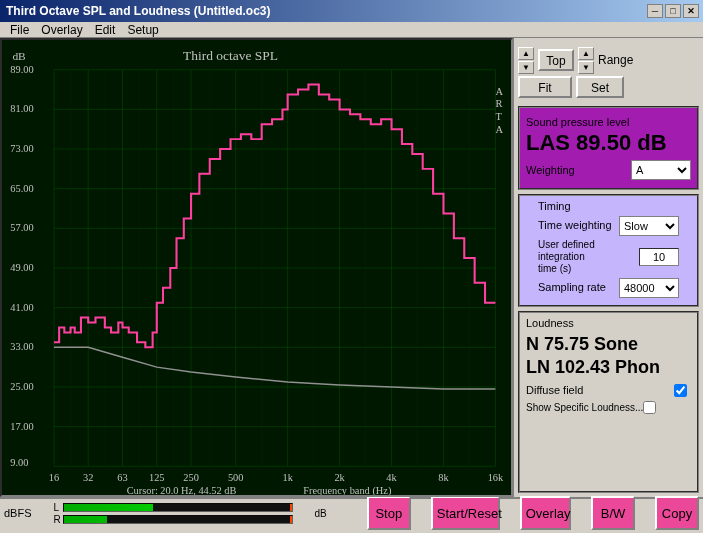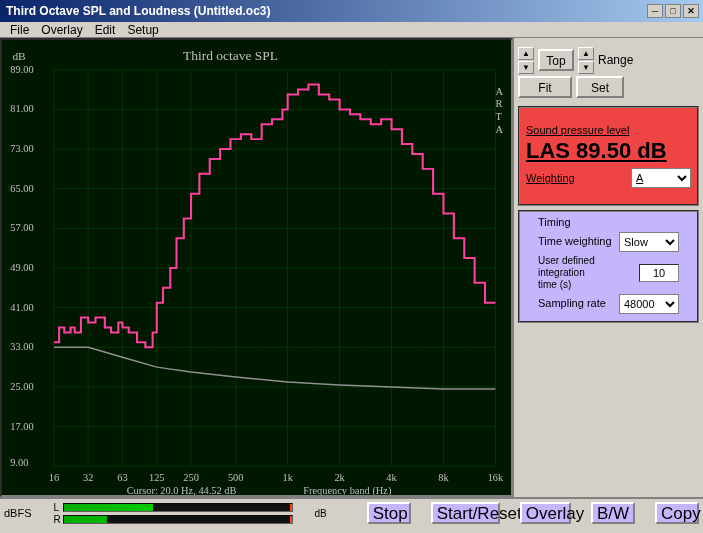--- a/index.html
+++ b/index.html
@@ -119,24 +119,23 @@
       cursor: pointer;
       font-size: 12px;
       padding: 3px 4px;
     }
     .label-text {
       font-size: 12px;
     }
 
     
     .spl-box {
-      background: #ef4444;
+      background: #a21caf;
       border: 2px groove #808080;
-      padding: 16px 6px;
-      text-decoration: underline;
+      padding: 8px 6px;
     }
     .spl-label {
       font-size: 11px;
       margin-bottom: 2px;
     }
     .spl-value {
       font-size: 22px;
       font-weight: bold;
       color: #000;
     }
@@ -227,29 +226,29 @@
     .level-meter {
       height: 20px;
       width: 270px;
       background: #222;
       border: 1px inset #808080;
       position: relative;
       overflow: hidden;
     }
     .bottom-btn {
       min-width: 44px;
-      height: 22px;
-      background: #c4b5fd;
+      height: 34px;
+      background: #ec4899;
       border: 2px solid;
       border-top-color: #ffffff;
       border-left-color: #ffffff;
       border-right-color: #808080;
       border-bottom-color: #808080;
       cursor: pointer;
-      font-size: 17px;
+      font-size: 13px;
       padding: 0 4px;
     }
 
     
     .chart-svg {
       position: absolute;
       top: 0; left: 0;
       width: 100%;
       height: 100%;
     }
@@ -533,20 +532,33 @@
       <div class="timing-row">
         <span class="timing-row-label">Sampling rate</span>
         <select class="dropdown">
           <option selected="">48000</option>
           <option>44100</option>
           <option>96000</option>
         </select>
       </div>
     </div>
 
+    <div class="loudness-box">
+      <div class="box-label">Loudness</div>
+      <div class="loudness-value">N 75.75 Sone</div>
+      <div class="loudness-value">LN 102.43 Phon</div>
+      <div class="loudness-check-row">
+        <span style="flex:1;">Diffuse field</span>
+        <input type="checkbox" checked="" style="">
+      </div>
+      <div class="loudness-check-row">
+        <span style="font-size:10px;">Show Specific Loudness...</span>
+        <input type="checkbox" style="">
+      </div>
+    </div>
 
   </div>
 </div>
 
 <div class="bottom-bar">
   <span class="dbfs-label">dBFS</span>
 
   <div style="display:flex; flex-direction:column; gap:1px;">
     <div style="display:flex; align-items:center; gap:1px;">
       <span style="font-size:10px; width:8px;">L</span>

